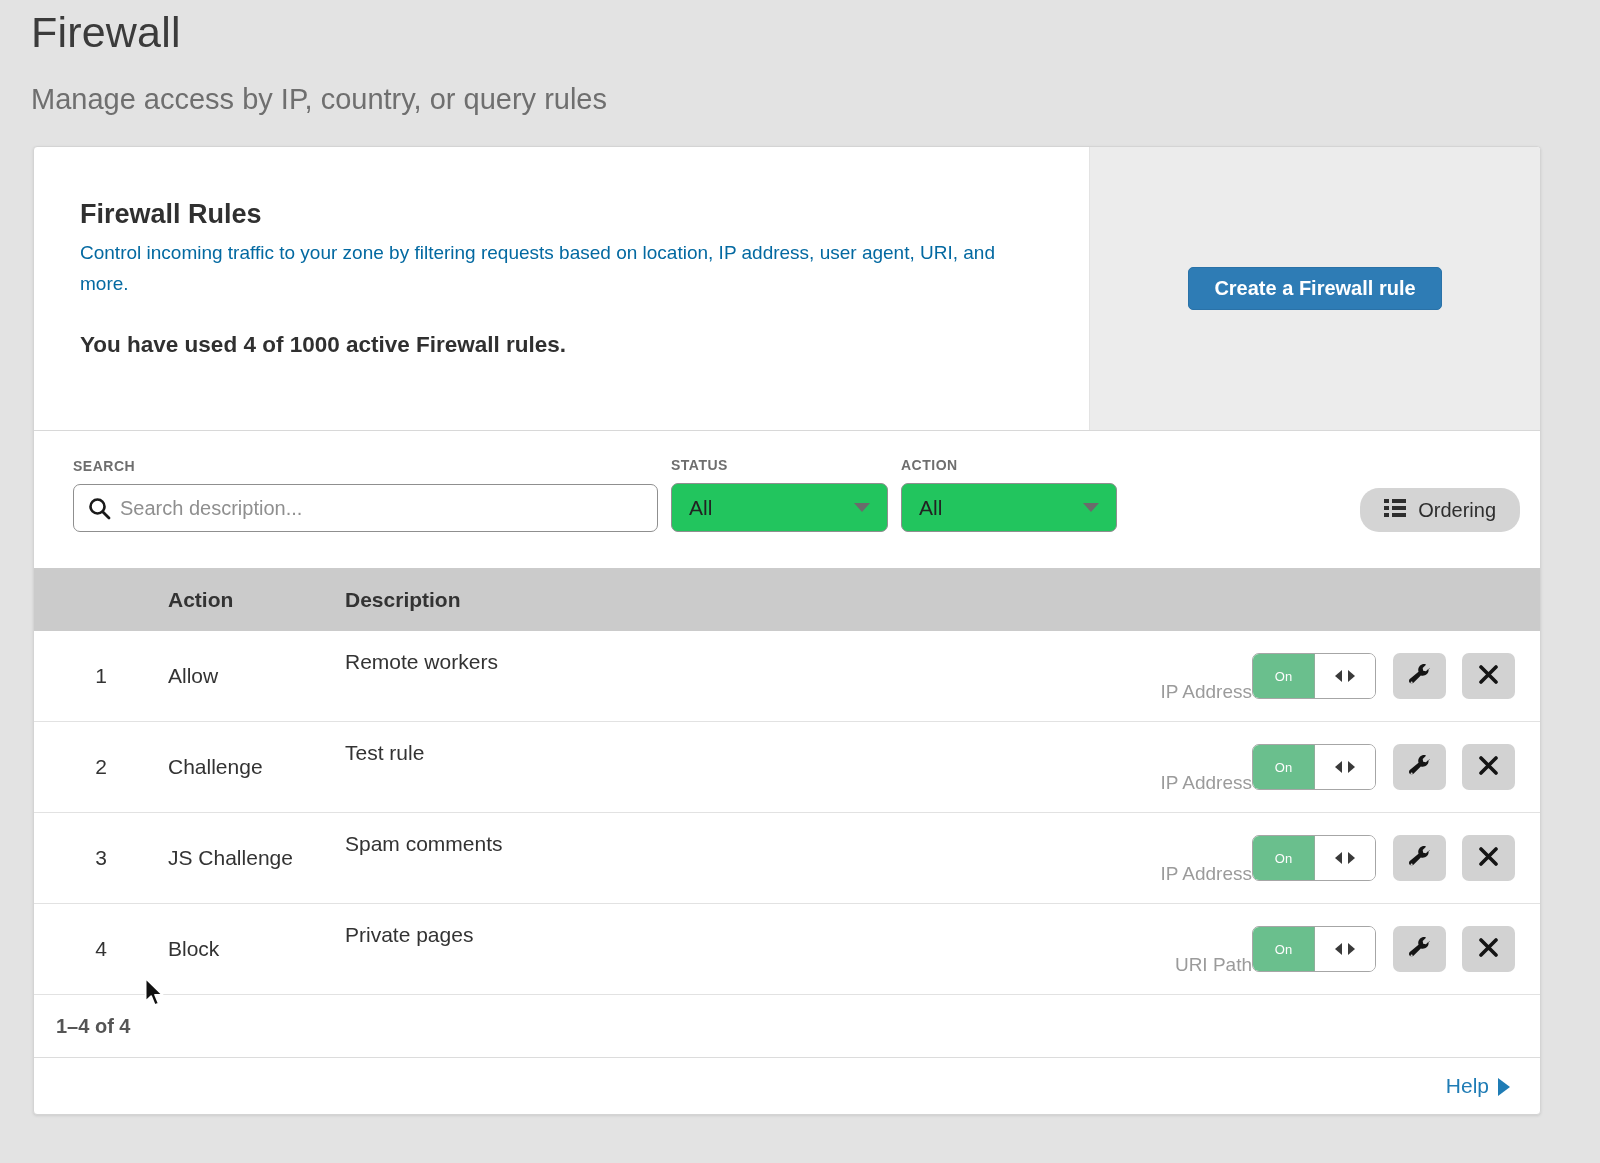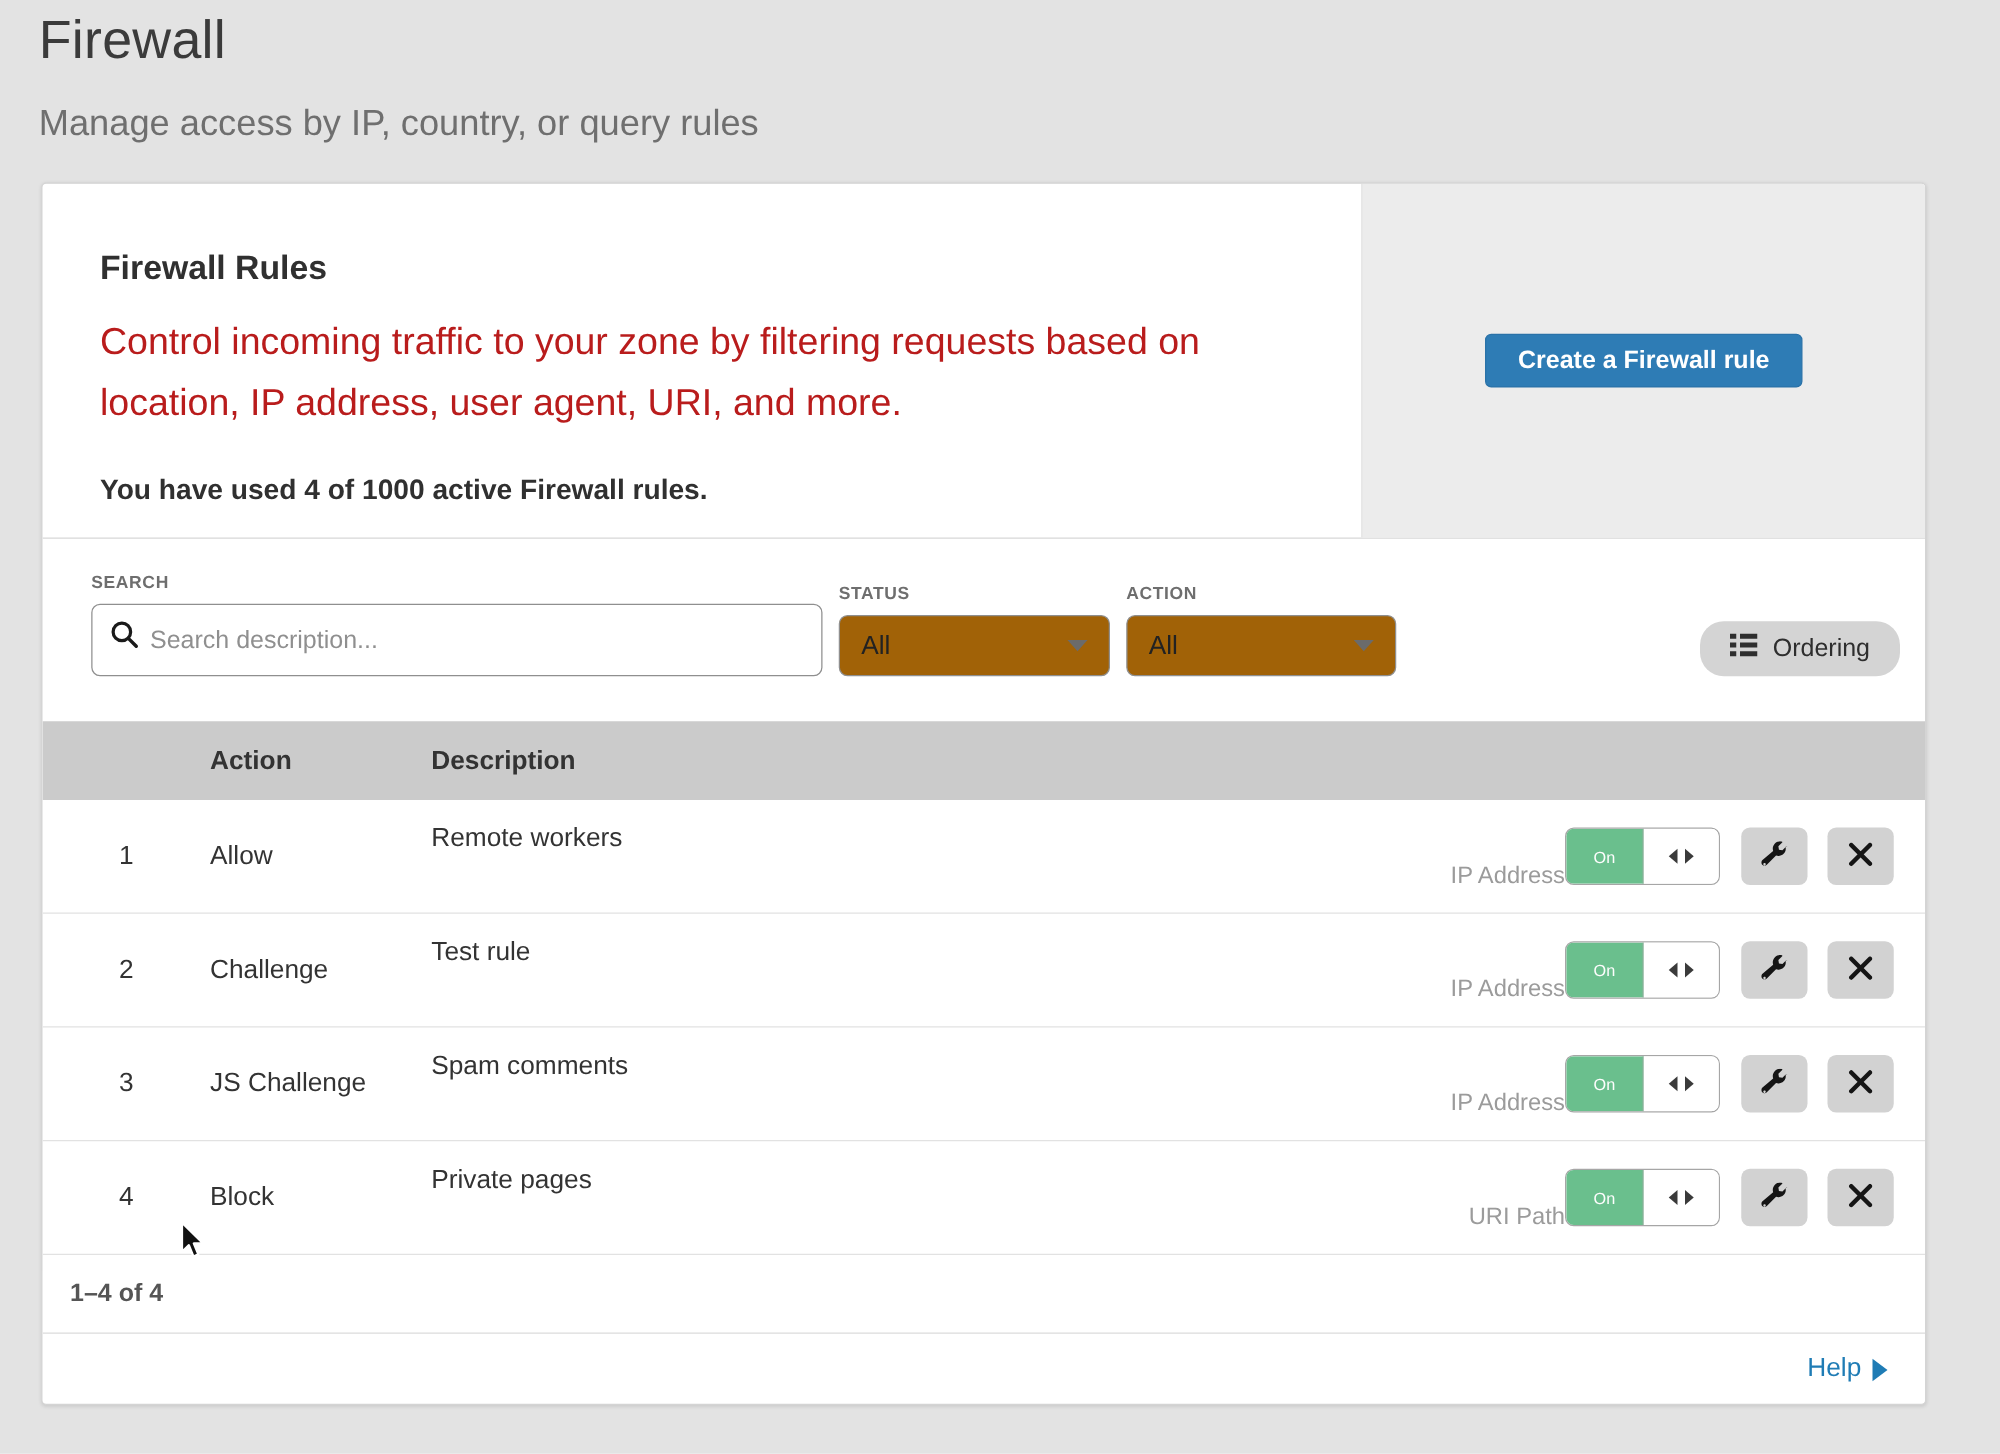--- a/index.html
+++ b/index.html
@@ -22,21 +22,21 @@
     background:#ffffff;
     border:1px solid #d4d4d4; border-radius:4px;
     box-shadow:0 1px 3px rgba(0,0,0,.10);
     overflow:hidden;
   }
 
   
   .top-section { display:flex; height:283px; }
   .top-left { flex:1; padding:40px 60px 0 46px; }
   .overview-heading { font-size:27px; font-weight:700; color:#303030; margin:12px 0 0; }
-  .overview-desc { font-size:30px; line-height:1.62; color:#b91c1c; margin:20px 0 0; max-width:945px; }
+  .overview-desc { font-size:19px; line-height:1.62; color:#0369a1; margin:8px 0 0; max-width:945px; }
   .overview-usage { font-size:22.5px; font-weight:700; color:#303030; margin:32px 0 0; }
   .top-right {
     width:451px; background:#ececec; border-left:1px solid #e3e3e3;
     display:flex; align-items:center; justify-content:center;
   }
   .create-btn {
     background:#2e7cb5; color:#fff; border:1px solid #2a72a8; border-radius:5px;
     font-family:inherit; font-size:20px; font-weight:600;
     height:43px; padding:0 25px; cursor:pointer;
   }
@@ -45,30 +45,30 @@
   .filter-bar {
     border-top:1px solid #d8d8d8;
     padding:26px 20px 36px 22px;
     display:flex; align-items:flex-end;
   }
   .filter-group { display:flex; flex-direction:column;margin-left:17px; }
   .filter-label { font-size:14px; font-weight:700; letter-spacing:.5px; color:#6e6e6e; margin-bottom:10px; }
   .search-group { width:585px; }
   .search-wrap { position:relative; }
   .search-input {
-    width:100%; height:58px; border:1px solid #8f8f8f; border-radius:7px;
+    width:100%; height:48px; border:1px solid #8f8f8f; border-radius:7px;
     font-family:inherit; font-size:20px; color:#333; padding:0 14px 0 46px; background:#fff;
   }
   .search-input::placeholder { color:#8f8f8f; opacity:1; }
   .search-icon { position:absolute; left:15px; top:13px; }
   .select-group { margin-left:13px; }
   .status-group .select-box { width:217px; }
   .action-group .select-box { width:216px; }
   .select-box {
-    height:49px; border:1px solid #8f8f8f; border-radius:7px; background:#a16207;
+    height:49px; border:1px solid #8f8f8f; border-radius:7px; background:#22c55e;
     display:flex; align-items:center; justify-content:space-between;
     padding:14px 17px; font-size:21px; color:#222; cursor:pointer;
   }
   .caret-down { width:0; height:0; border-left:8px solid transparent; border-right:8px solid transparent; border-top:9px solid #6b6b6b; }
   .ordering-btn {
     margin-left:auto; height:44px; padding:0 24px;
     background:#d4d4d4; border:none; border-radius:19px;
     font-family:inherit; font-size:20px; color:#2e2e2e; cursor:pointer;
     display:flex; align-items:center; gap:12px;
   }

